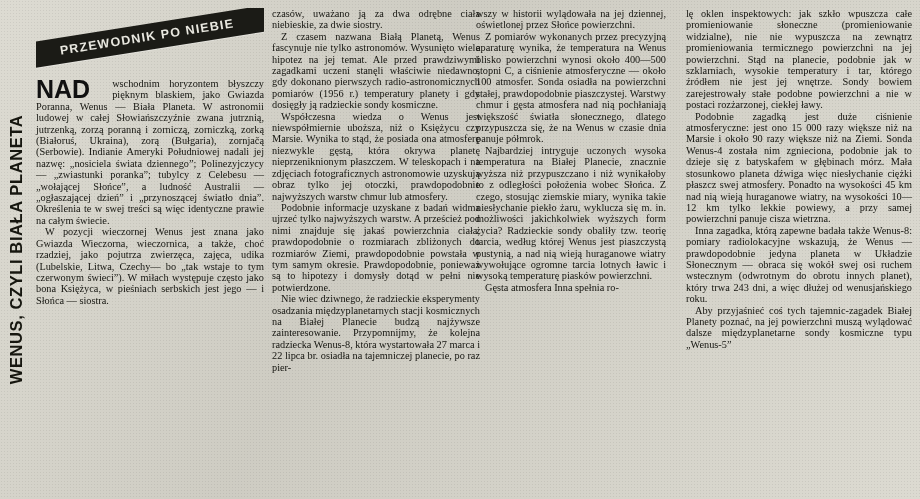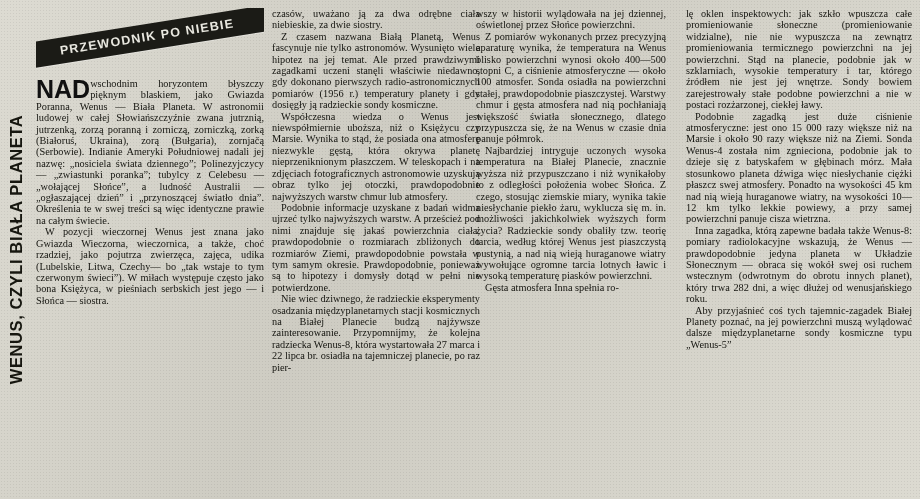--- a/index.html
+++ b/index.html
@@ -114,21 +114,21 @@
   .col-2 { left: 272px; width: 208px; height: 485px; }
   .col-3 { left: 476px; width: 190px; height: 485px; }
   .col-4 { left: 686px; width: 226px; height: 485px; }
 
   .dropcap {
     float: left;
     font-family: "Liberation Sans", sans-serif;
     font-weight: bold;
     font-size: 25px;
     line-height: 21px;
-    margin: 1px 0 0 0;
+    margin: 1px 22px 0 0;
     color: #111;
   }
 </style>
 </head>
 <body>
 
 <div class="page">
 
   <div class="grain"></div>
 
@@ -160,17 +160,17 @@
   <div class="col col-3">
     <p class="noindent"><span>wszy w historii wylądowała na jej dziennej, oświetlonej przez Słońce powierzchni.</span></p>
     <p><span>Z pomiarów wykonanych przez precyzyjną aparaturę wynika, że temperatura na Wenus blisko powierzchni wynosi około 400—500 stopni C, a ciśnienie atmosferyczne — około 100 atmosfer. Sonda osiadła na powierzchni stałej, prawdopodobnie piaszczystej. Warstwy chmur i gęsta atmosfera nad nią pochłaniają większość światła słonecznego, dlatego przypuszcza się, że na Wenus w czasie dnia panuje półmrok.</span></p>
     <p><span>Najbardziej intryguje uczonych wysoka temperatura na Białej Planecie, znacznie wyższa niż przypuszczano i niż wynikałoby to z odległości położenia wobec Słońca. Z czego, stosując ziemskie miary, wynika takie niesłychanie piekło żaru, wyklucza się m. in. możliwości jakichkolwiek wyższych form życia? Radzieckie sondy obaliły tzw. teorię tarcia, według której Wenus jest piaszczystą pustynią, a nad nią wieją huraganowe wiatry wywołujące ogromne tarcia lotnych ławic i wysoką temperaturę piasków powierzchni.</span></p>
     <p><span>Gęsta atmosfera Inna spełnia ro-</span></p>
   </div>
 
   <div class="col col-4">
     <p class="noindent"><span>lę oklen inspektowych: jak szkło wpuszcza całe promieniowanie słoneczne (promieniowanie widzialne), nie nie wypuszcza na zewnątrz promieniowania termicznego powierzchni na jej powierzchni. Stąd na planecie, podobnie jak w szklarniach, wysokie temperatury i tar, którego źródłem nie jest jej wnętrze. Sondy bowiem zarejestrowały stałe podobne powierzchni a nie w postaci rozżarzonej, ciekłej ławy.</span></p>
     <p><span>Podobnie zagadką jest duże ciśnienie atmosferyczne: jest ono 15 000 razy większe niż na Marsie i około 90 razy większe niż na Ziemi. Sonda Wenus-4 została nim zgnieciona, podobnie jak to dzieje się z batyskafem w głębinach mórz. Mała stosunkowo planeta dźwiga więc niesłychanie ciężki płaszcz swej atmosfery. Ponadto na wysokości 45 km nad nią wieją huraganowe wiatry, na wysokości 10—12 km tylko lekkie powiewy, a przy samej powierzchni panuje cisza wietrzna.</span></p>
-    <p><span>Inna zagadka, którą zapewne badała także Wenus-8: pomiary radiolokacyjne wskazują, że Wenus — prawdopodobnie jedyna planeta w Układzie Słonecznym — obraca się wokół swej osi ruchem wstecznym (odwrotnym do obrotu innych planet), który trwa 282 dni, a więc dłużej od wenusjańskiego roku.</span></p>
+    <p><span>Inna zagadka, którą zapewne badała także Wenus-8: pomiary radiolokacyjne wskazują, że Wenus — prawdopodobnie jedyna planeta w Układzie Słonecznym — obraca się wokół swej osi ruchem wstecznym (odwrotnym do obrotu innych planet), który trwa 243 dni, a więc dłużej od wenusjańskiego roku.</span></p>
     <p><span>Aby przyjaśnieć coś tych tajemnic-zagadek Białej Planety poznać, na jej powierzchni muszą wylądować dalsze międzyplanetarne sondy kosmiczne typu „Wenus-5”</span> <span></span></p>
   </div>
 
 </div>
 
 </body></html>

